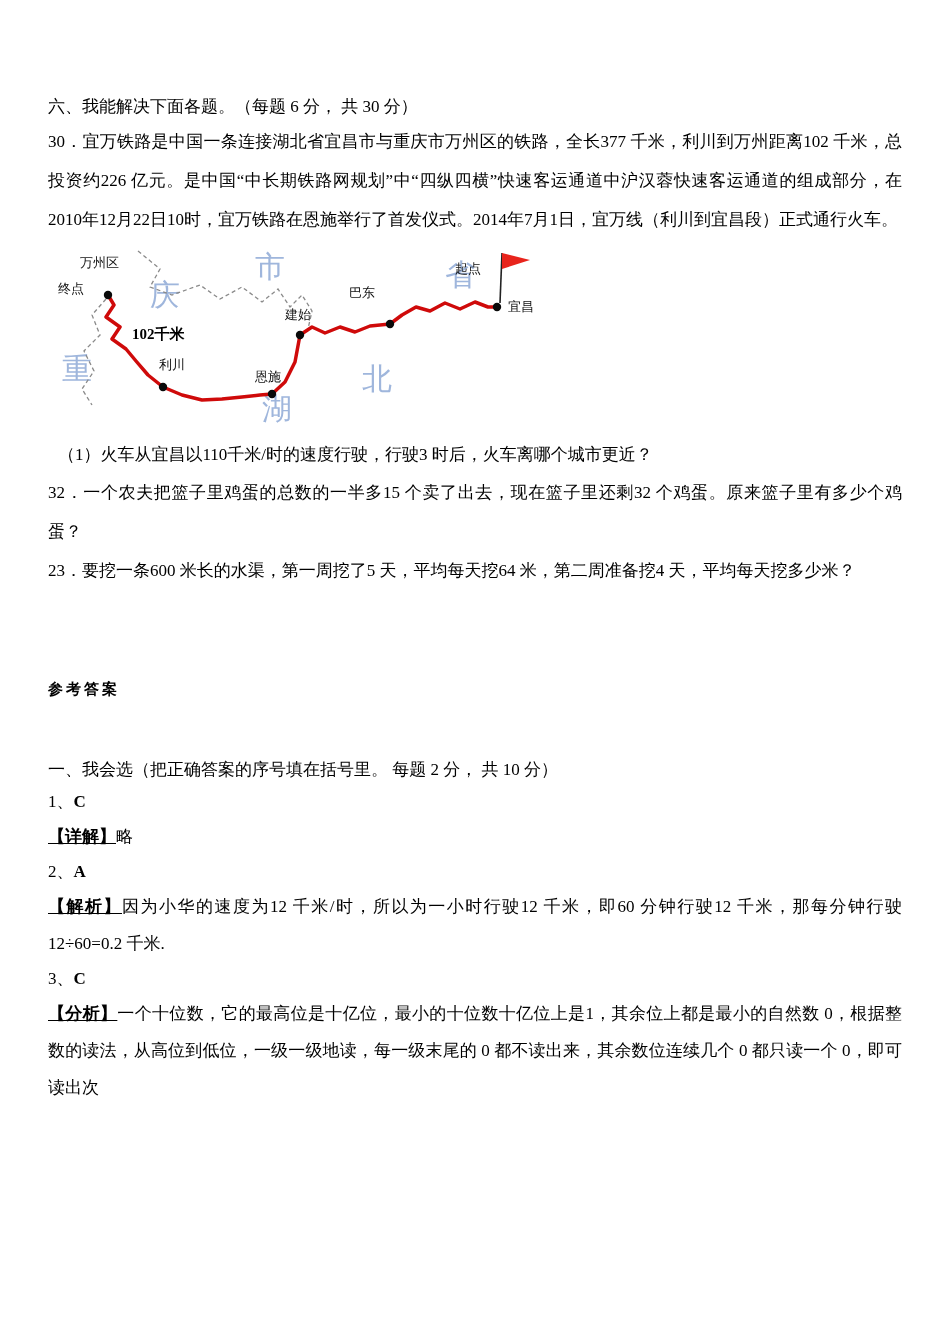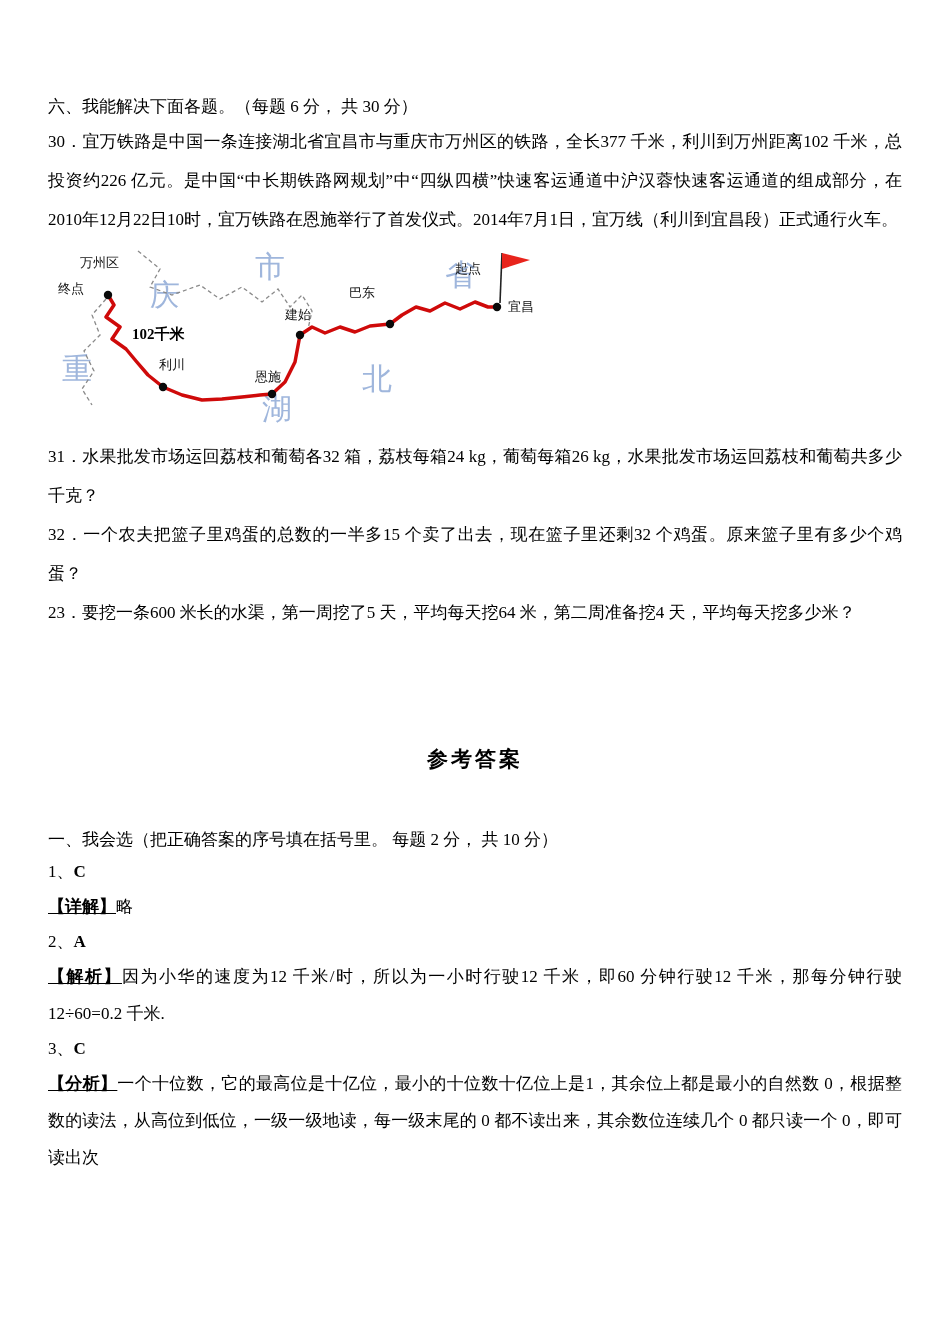--- a/index.html
+++ b/index.html
@@ -11,21 +11,21 @@
   .sheet { padding: 92px 48px 0 48px; font-size: 17px; }
   .para { text-align: justify; }
   .tight { line-height: 30px; }
   .loose { line-height: 39px; }
   .sub   { line-height: 36px; padding-left: 10px; }
 
   .map-wrap { width: 500px; height: 180px; margin: 8px 0 10px 2px; position: relative; }
   .map-wrap svg { display: block; }
   .map-wrap text { font-family: "Liberation Serif", "DejaVu Serif", serif; }
 
-  .answers-title { text-align: center; font-weight: bold; font-size: 21px; letter-spacing: 3px; margin-top: 112px; line-height: 30px; }
+  .answers-title { text-align: left; font-weight: bold; font-size: 15px; letter-spacing: 3px; margin-top: 84px; line-height: 30px; }
   .ans-header { margin-top: 51px; line-height: 30px; }
   .ans-num  { line-height: 33px; }
   .ans-letter { font-weight: bold; }
   .ans-body { line-height: 37px; text-align: justify; }
   .b { font-weight: bold; text-decoration: underline; }
 </style>
 </head>
 <body>
 
 <div class="sheet">
@@ -63,21 +63,21 @@
       <text x="82" y="92" font-size="15" font-weight="bold" fill="#000">102千米</text>
       <text x="122" y="122" font-size="13" fill="#111" text-anchor="middle">利川</text>
       <text x="218" y="134" font-size="13" fill="#111" text-anchor="middle">恩施</text>
       <text x="248" y="72" font-size="13" fill="#111" text-anchor="middle">建始</text>
       <text x="312" y="50" font-size="13" fill="#111" text-anchor="middle">巴东</text>
       <text x="418" y="26" font-size="13" fill="#111" text-anchor="middle">起点</text>
       <text x="458" y="64" font-size="13" fill="#111">宜昌</text>
     </svg>
   </div>
 
-  <div class="para loose">31．水果批发市场运回荔枝和葡萄各32 箱，荔枝每箱24 kg，葡萄每箱26 kg，水果批发市场运回荔枝和葡萄共多少千克？</div>
+  <div class="para sub">（1）火车从宜昌以110千米/时的速度行驶，行驶3 时后，火车离哪个城市更近？</div>
   <div class="para loose">32．一个农夫把篮子里鸡蛋的总数的一半多15 个卖了出去，现在篮子里还剩32 个鸡蛋。原来篮子里有多少个鸡蛋？</div>
   <div class="para loose">23．要挖一条600 米长的水渠，第一周挖了5 天，平均每天挖64 米，第二周准备挖4 天，平均每天挖多少米？</div>
 
   <div class="answers-title">参考答案</div>
   <div class="para ans-header">一、我会选（把正确答案的序号填在括号里。 每题 2 分， 共 10 分）</div>
 
   <div>
     <div class="ans-num"><span>1、</span><span class="ans-letter">C</span></div>
     <div class="ans-body"><span class="b">【详解】</span><span>略</span></div>
   </div>

